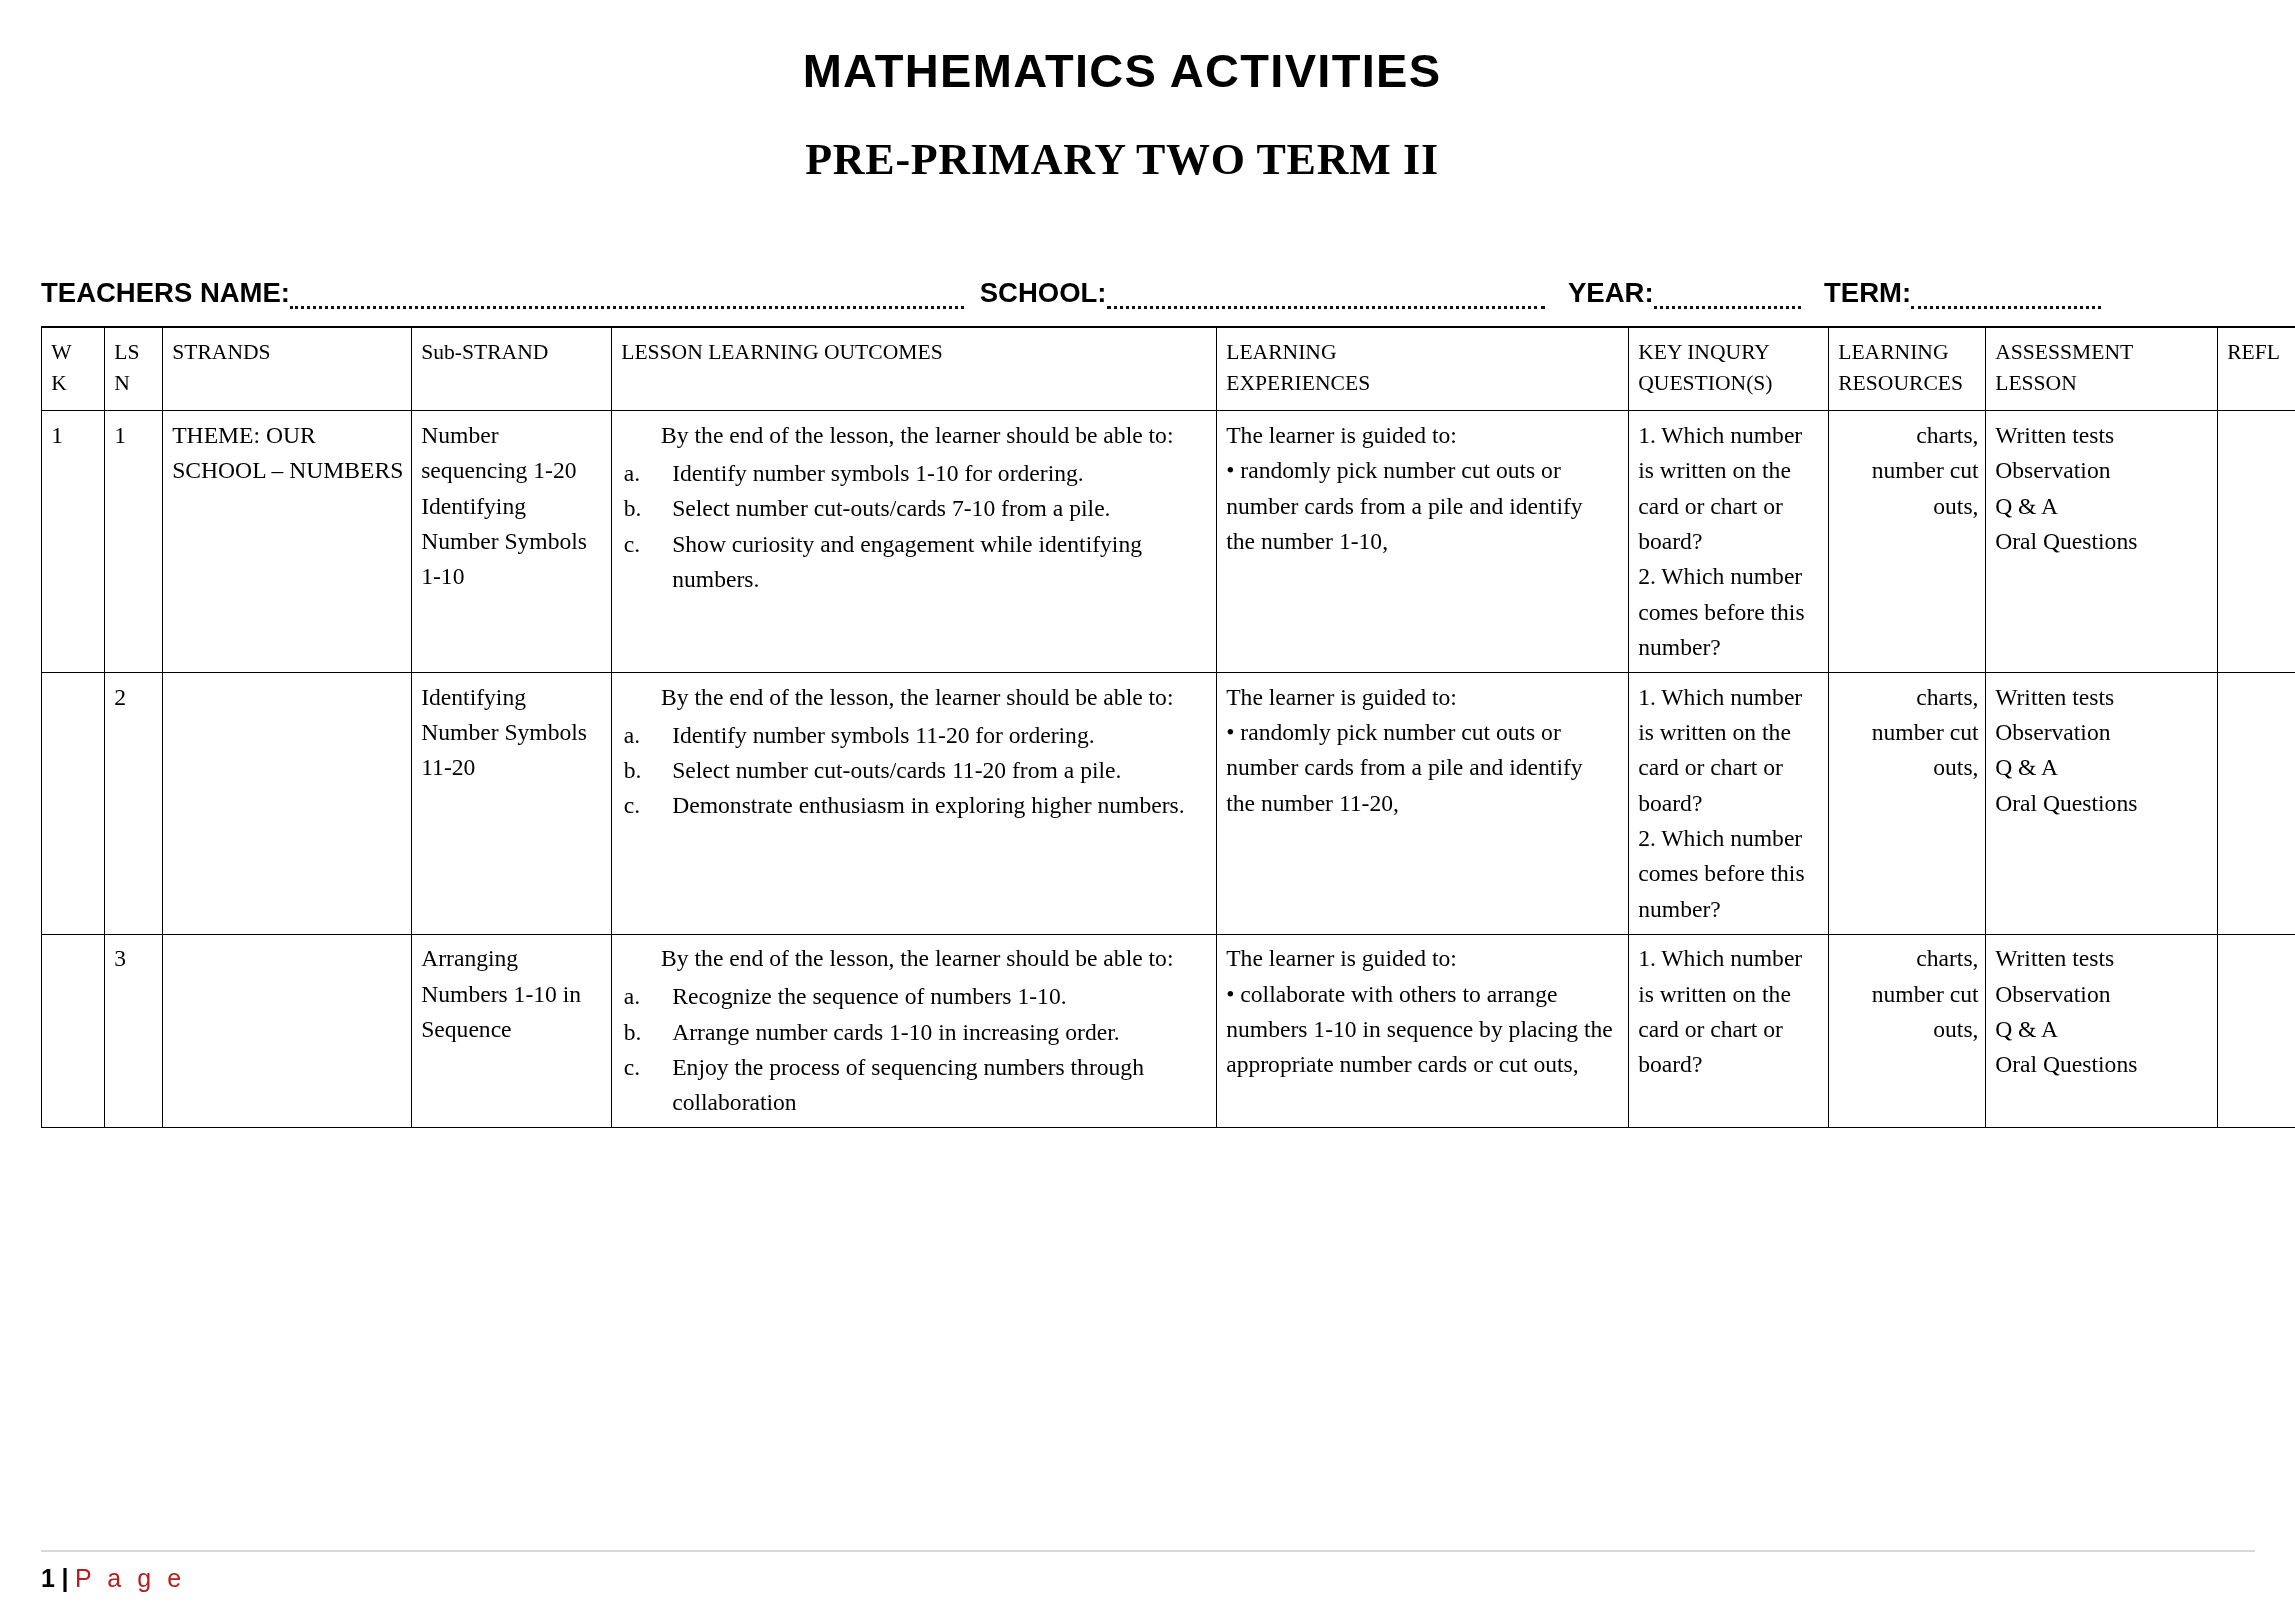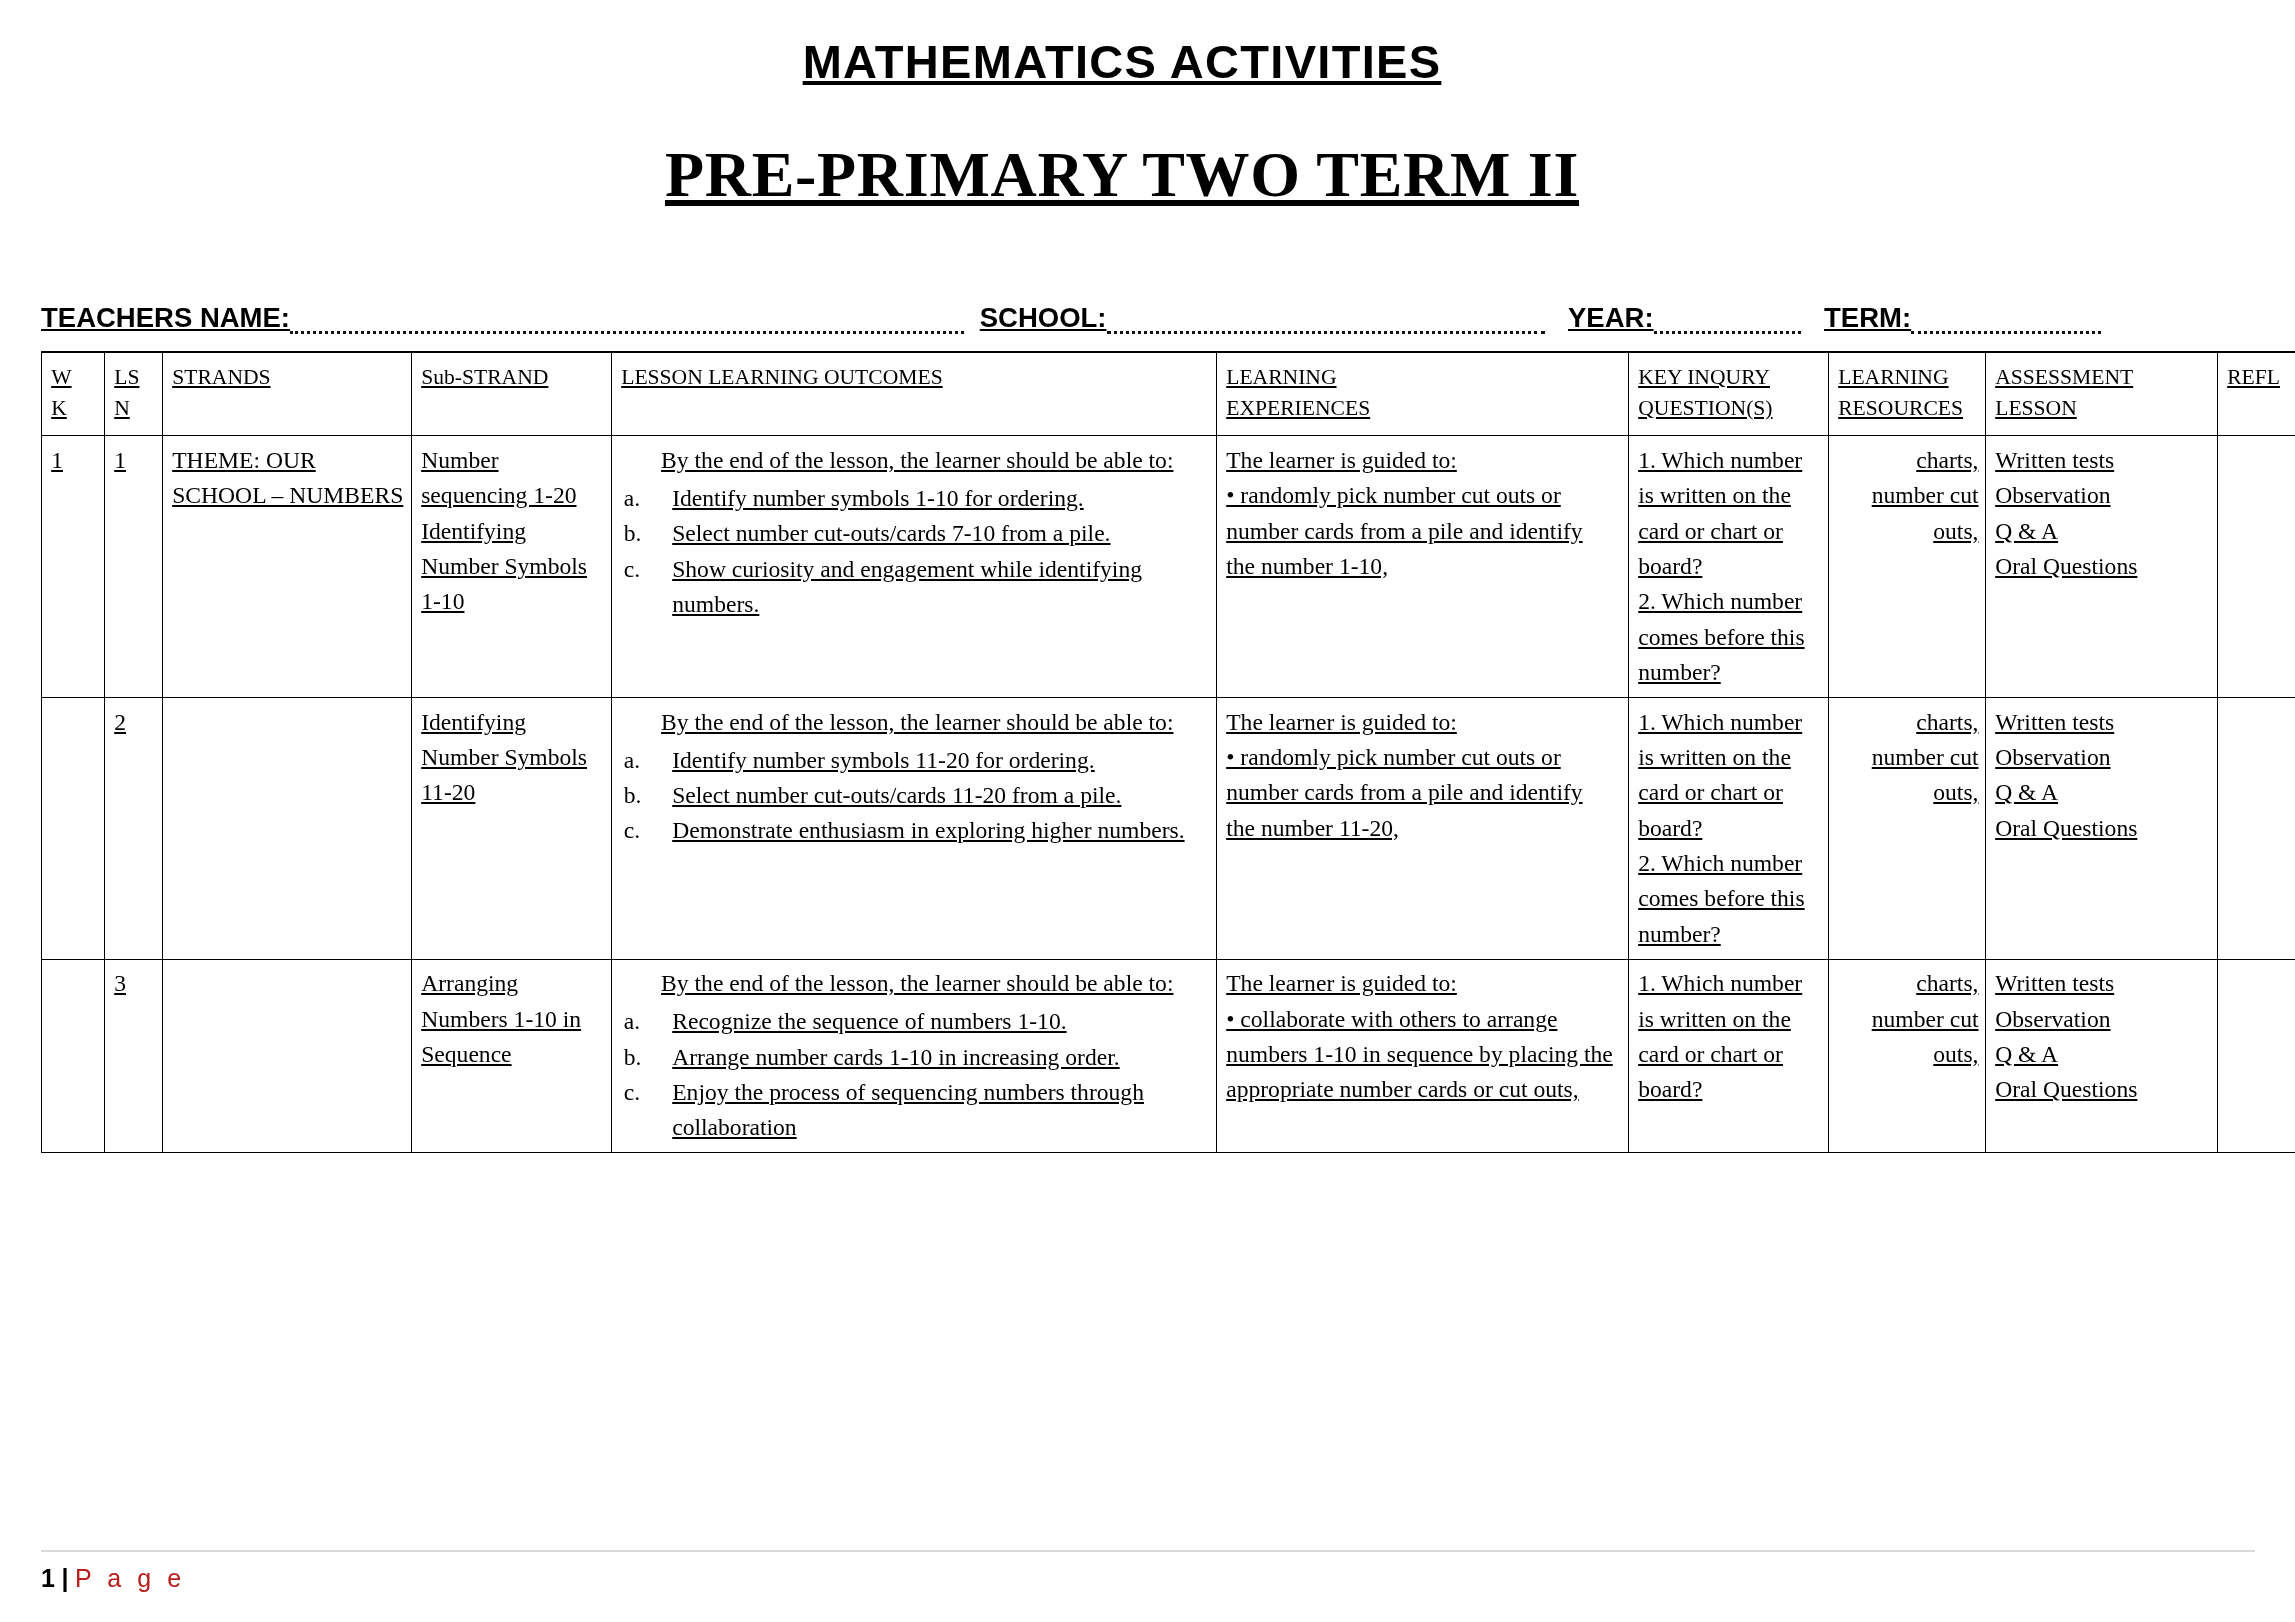--- a/index.html
+++ b/index.html
@@ -13,44 +13,43 @@
     font-family: "Liberation Serif", serif;
     color: #000000;
     position: relative;
     overflow: hidden;
   }
 
   .page {
     width: 2244px;
     height: 1623px;
     box-sizing: border-box;
-    padding: 0 41px;
+    padding: 9px 41px;
     position: relative;
-    text-decoration: underline;
   }
 
   
   .title-main {
     text-align: center;
     font-family: "Liberation Sans", sans-serif;
     font-weight: bold;
     font-size: 47px;
     letter-spacing: 1.3px;
     line-height: 1.0;
     margin: 0;
     padding-top: 38px;
   }
   .title-sub {
     text-align: center;
     font-family: "Liberation Serif", serif;
     font-weight: bold;
-    font-size: 64px;
+    font-size: 44px;
     letter-spacing: 0.7px;
     line-height: 1.0;
-    margin: 16px;
+    margin: 2px;
     padding-top: 42px;
   }
 
   
   .info-line {
     display: flex;
     align-items: flex-end;
     font-family: "Liberation Sans", sans-serif;
     font-weight: bold;
     font-size: 27.5px;

